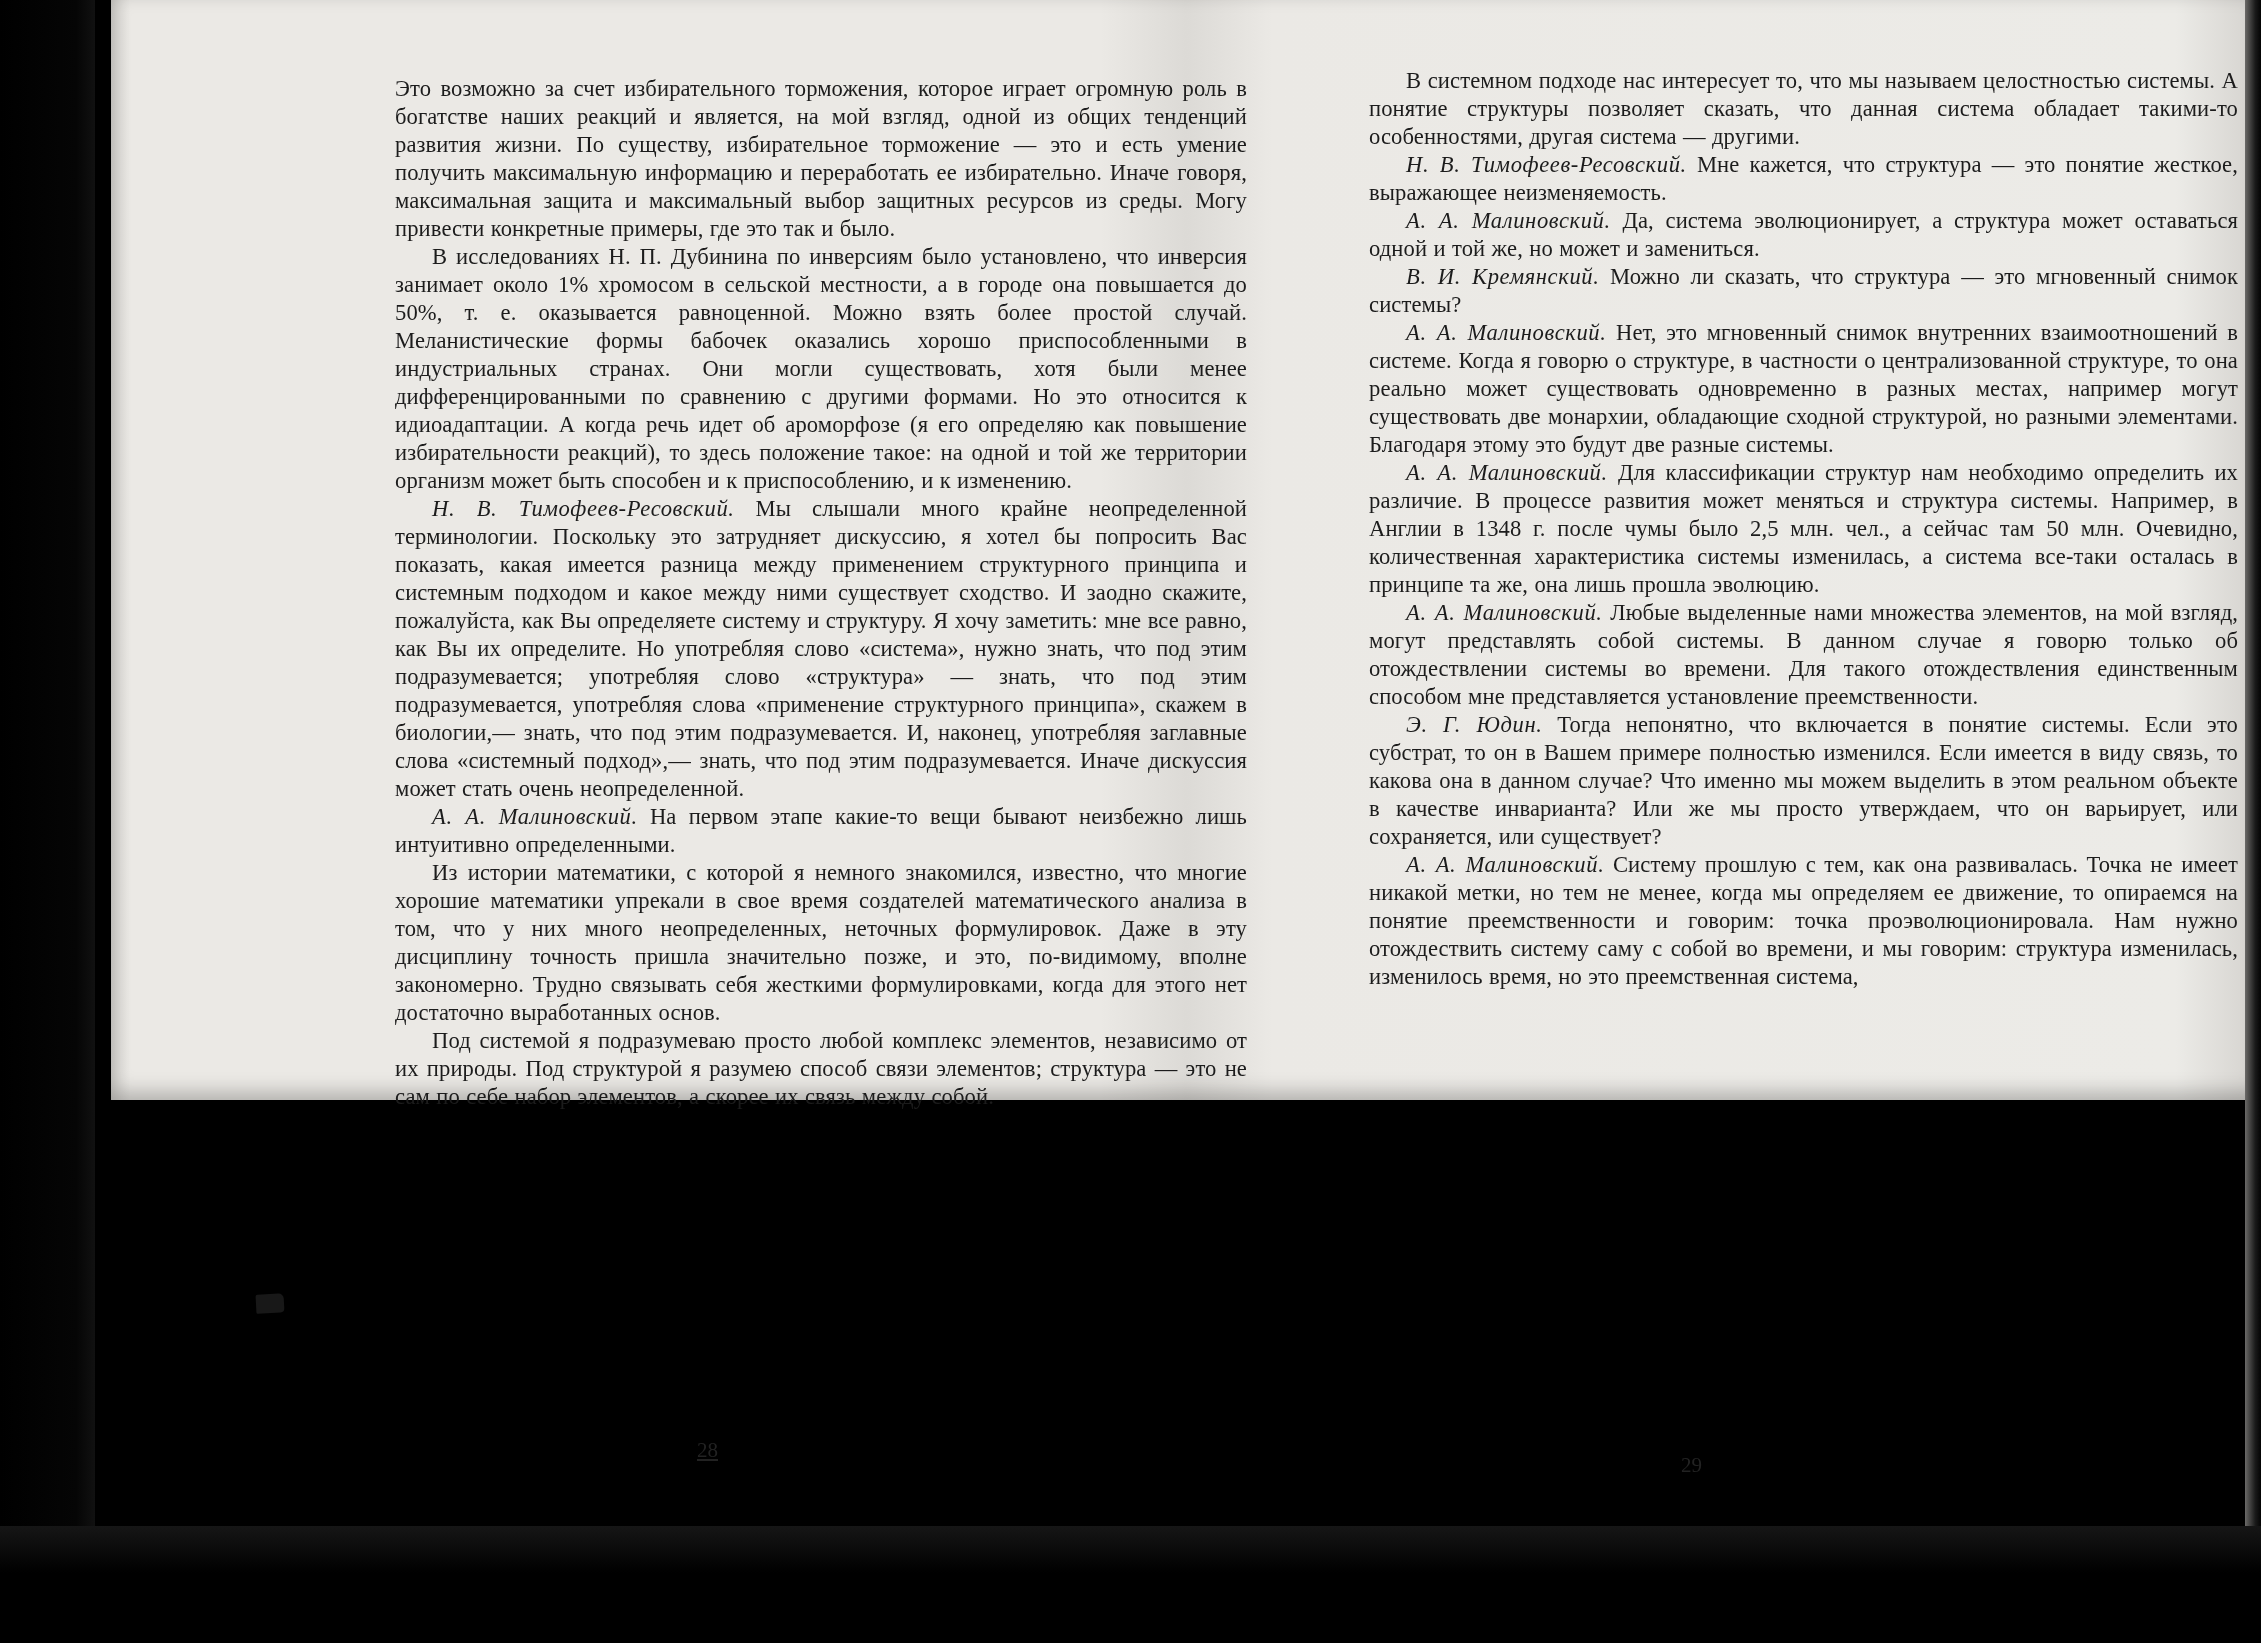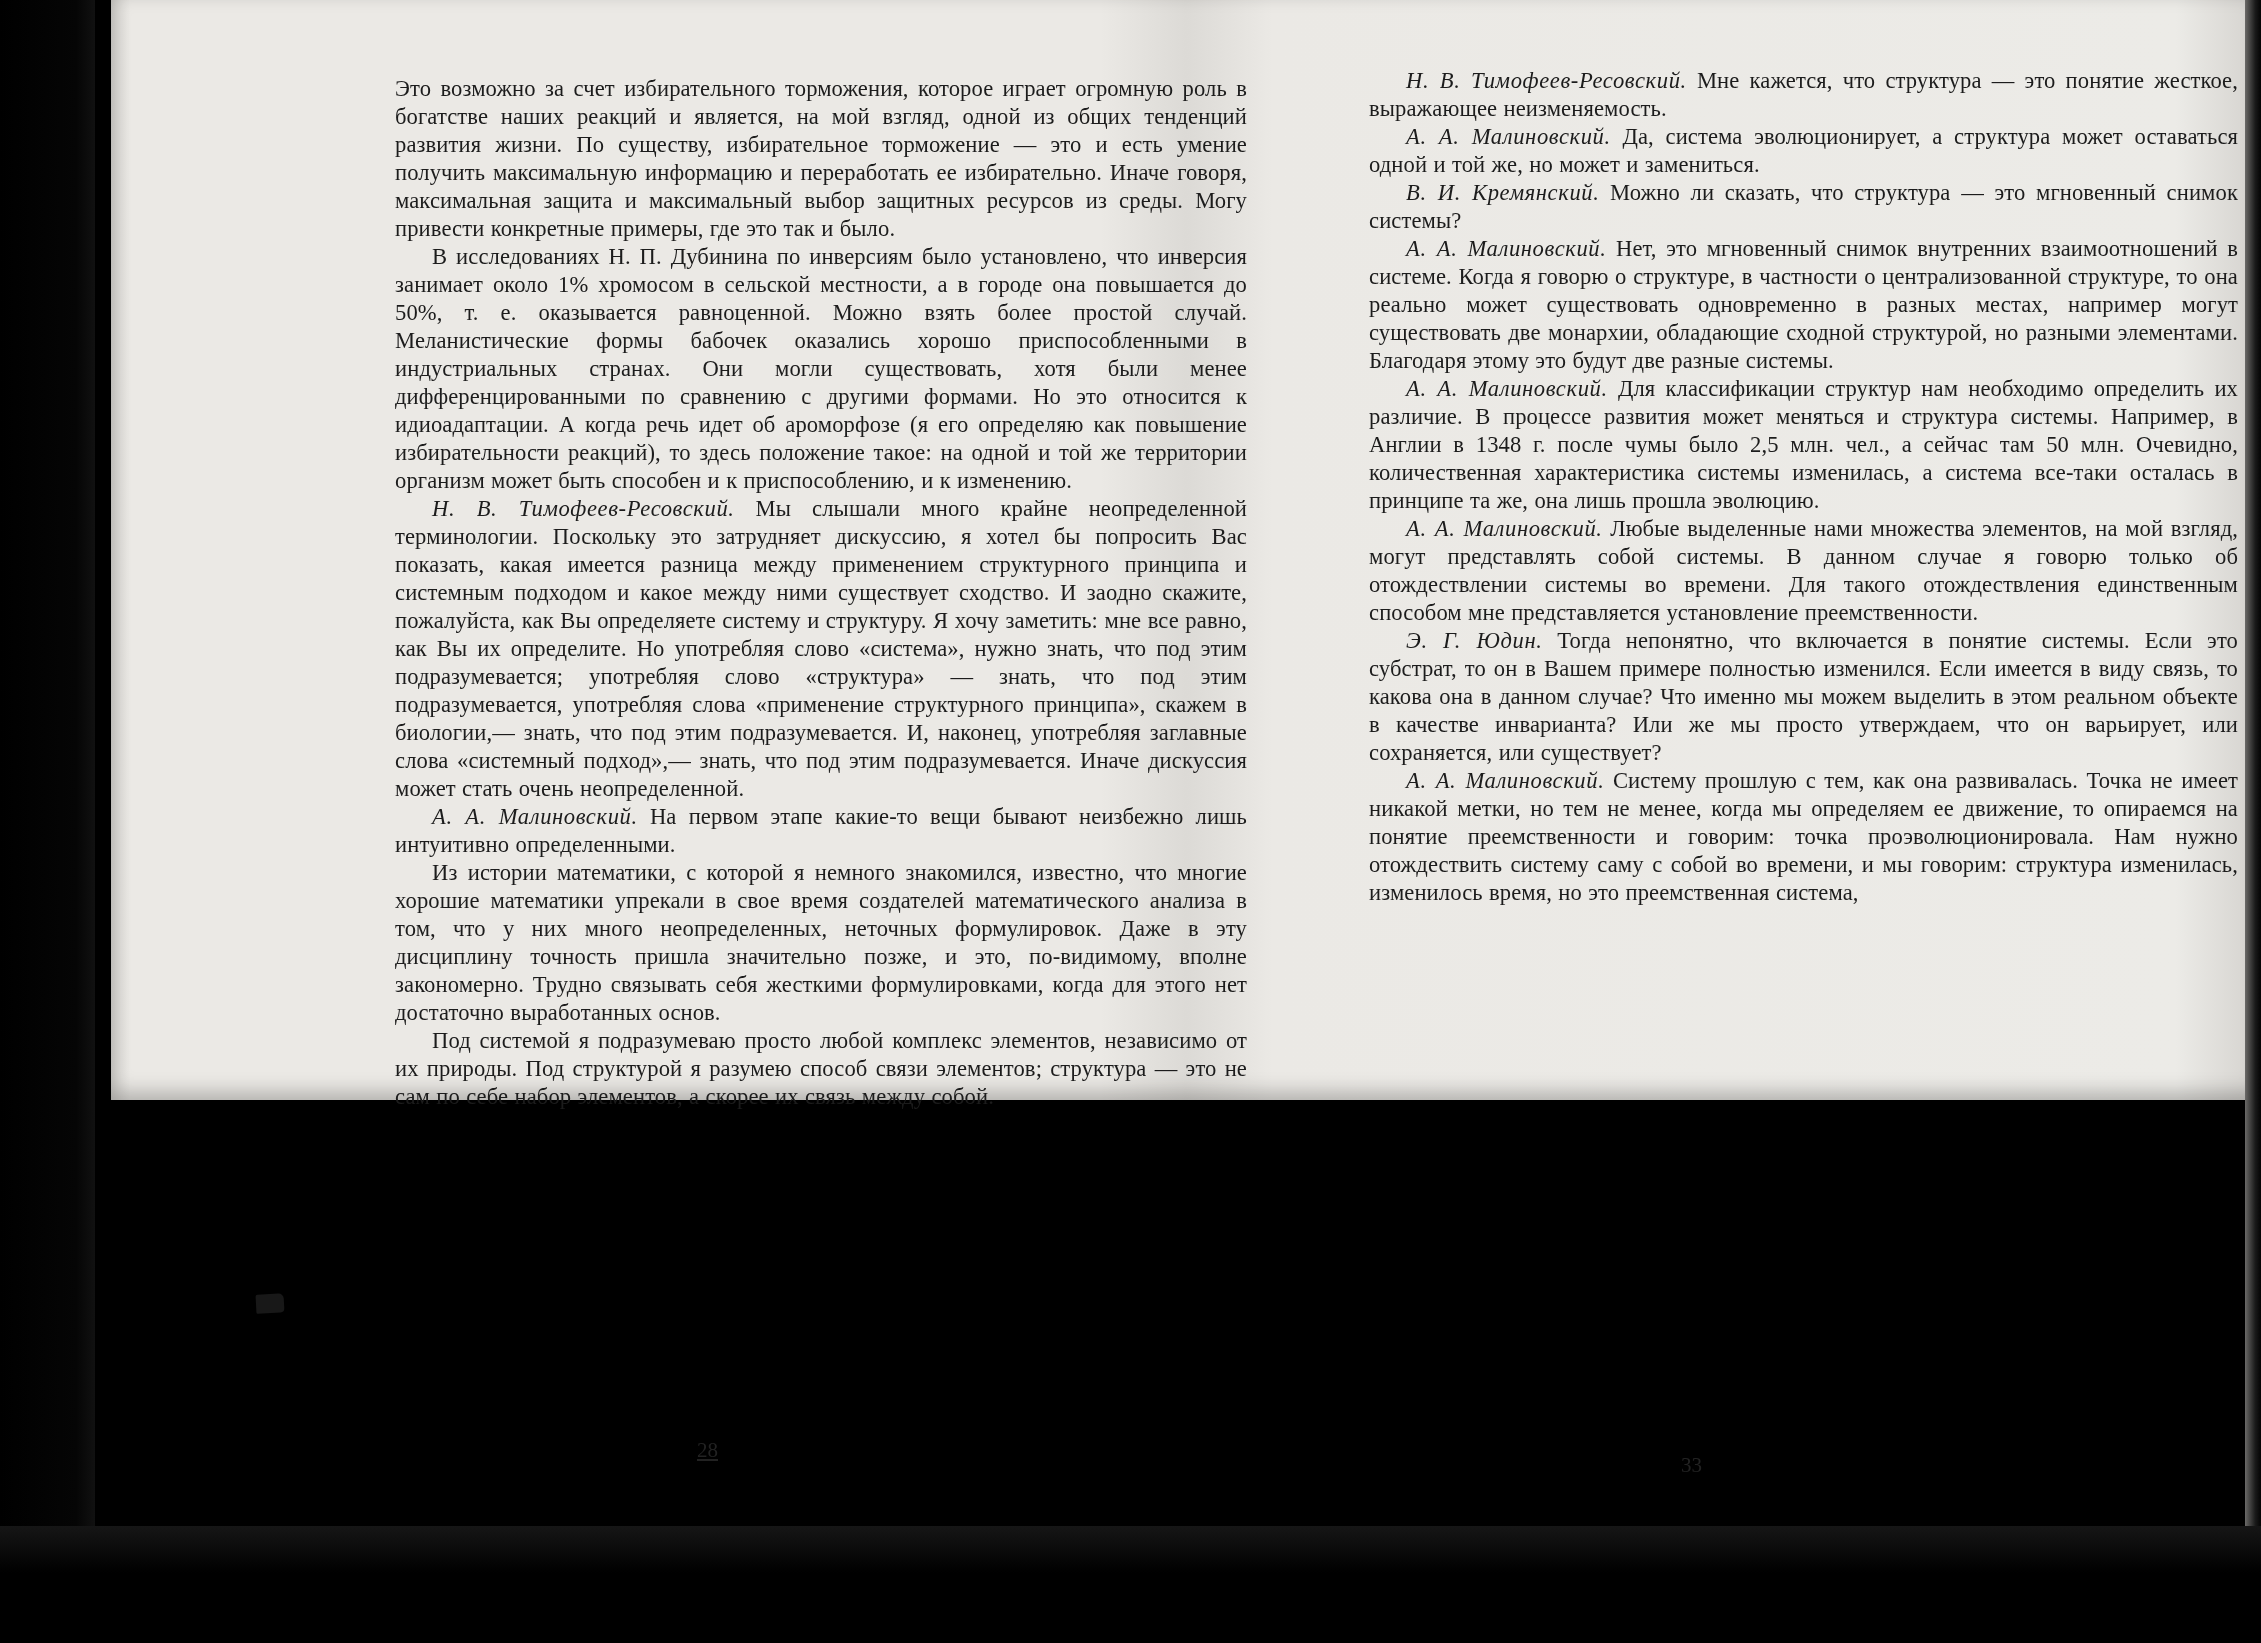--- a/index.html
+++ b/index.html
@@ -107,30 +107,31 @@
   <div class="text-col col-left">
     <p class="noindent"><span>Это возможно за счет избирательного торможения, которое играет огромную роль в богатстве наших реакций и является, на мой взгляд, одной из общих тенденций развития жизни. По существу, избирательное торможение — это и есть умение получить максимальную информацию и переработать ее избирательно. Иначе говоря, максимальная защита и максимальный выбор защитных ресурсов из среды. Могу привести конкретные примеры, где это так и было.</span></p>
     <p><span>В исследованиях Н. П. Дубинина по инверсиям было установлено, что инверсия занимает около 1% хромосом в сельской местности, а в городе она повышается до 50%, т. е. оказывается равноценной. Можно взять более простой случай. Меланистические формы бабочек оказались хорошо приспособленными в индустриальных странах. Они могли существовать, хотя были менее дифференцированными по сравнению с другими формами. Но это относится к идиоадаптации. А когда речь идет об ароморфозе (я его определяю как повышение избирательности реакций), то здесь положение такое: на одной и той же территории организм может быть способен и к приспособлению, и к изменению.</span></p>
     <p><span class="speaker">Н. В. Тимофеев-Ресовский.</span><span> Мы слышали много крайне неопределенной терминологии. Поскольку это затрудняет дискуссию, я хотел бы попросить Вас показать, какая имеется разница между применением структурного принципа и системным подходом и какое между ними существует сходство. И заодно скажите, пожалуйста, как Вы определяете систему и структуру. Я хочу заметить: мне все равно, как Вы их определите. Но употребляя слово «система», нужно знать, что под этим подразумевается; употребляя слово «структура» — знать, что под этим подразумевается, употребляя слова «применение структурного принципа», скажем в биологии,— знать, что под этим подразумевается. И, наконец, употребляя заглавные слова «системный подход»,— знать, что под этим подразумевается. Иначе дискуссия может стать очень неопределенной.</span></p>
     <p><span class="speaker">А. А. Малиновский.</span><span> На первом этапе какие-то вещи бывают неизбежно лишь интуитивно определенными.</span></p>
     <p><span>Из истории математики, с которой я немного знакомился, известно, что многие хорошие математики упрекали в свое время создателей математического анализа в том, что у них много неопределенных, неточных формулировок. Даже в эту дисциплину точность пришла значительно позже, и это, по-видимому, вполне закономерно. Трудно связывать себя жесткими формулировками, когда для этого нет достаточно выработанных основ.</span></p>
     <p><span>Под системой я подразумеваю просто любой комплекс элементов, независимо от их природы. Под структурой я разумею способ связи элементов; структура — это не сам по себе набор элементов, а скорее их связь между собой.</span></p>
   </div>
 
   <div class="text-col col-right">
+    <p><span>В системном подходе нас интересует то, что мы называем целостностью системы. А понятие структуры позволяет сказать, что данная система обладает такими-то особенностями, другая система — другими.</span></p>
     <p><span class="speaker">Н. В. Тимофеев-Ресовский.</span><span> Мне кажется, что структура — это понятие жесткое, выражающее неизменяемость.</span></p>
     <p><span class="speaker">А. А. Малиновский.</span><span> Да, система эволюционирует, а структура может оставаться одной и той же, но может и замениться.</span></p>
     <p><span class="speaker">В. И. Кремянский.</span><span> Можно ли сказать, что структура — это мгновенный снимок системы?</span></p>
     <p><span class="speaker">А. А. Малиновский.</span><span> Нет, это мгновенный снимок внутренних взаимоотношений в системе. Когда я говорю о структуре, в частности о централизованной структуре, то она реально может существовать одновременно в разных местах, например могут существовать две монархии, обладающие сходной структурой, но разными элементами. Благодаря этому это будут две разные системы.</span></p>
     <p><span class="speaker">А. А. Малиновский.</span><span> Для классификации структур нам необходимо определить их различие. В процессе развития может меняться и структура системы. Например, в Англии в 1348 г. после чумы было 2,5 млн. чел., а сейчас там 50 млн. Очевидно, количественная характеристика системы изменилась, а система все-таки осталась в принципе та же, она лишь прошла эволюцию.</span></p>
     <p><span class="speaker">А. А. Малиновский.</span><span> Любые выделенные нами множества элементов, на мой взгляд, могут представлять собой системы. В данном случае я говорю только об отождествлении системы во времени. Для такого отождествления единственным способом мне представляется установление преемственности.</span></p>
     <p><span class="speaker">Э. Г. Юдин.</span><span> Тогда непонятно, что включается в понятие системы. Если это субстрат, то он в Вашем примере полностью изменился. Если имеется в виду связь, то какова она в данном случае? Что именно мы можем выделить в этом реальном объекте в качестве инварианта? Или же мы просто утверждаем, что он варьирует, или сохраняется, или существует?</span></p>
     <p><span class="speaker">А. А. Малиновский.</span><span> Систему прошлую с тем, как она развивалась. Точка не имеет никакой метки, но тем не менее, когда мы определяем ее движение, то опираемся на понятие преемственности и говорим: точка проэволюционировала. Нам нужно отождествить систему саму с собой во времени, и мы говорим: структура изменилась, изменилось время, но это преемственная система,</span></p>
   </div>
 </div>
 
 <div class="pagenum pagenum-left">28</div>
-<div class="pagenum pagenum-right">33</div>
+<div class="pagenum pagenum-right">29</div>
 
 <div class="ink-mark"></div>
 
 <div class="bed-bottom"></div>
 
 
 </body></html>

